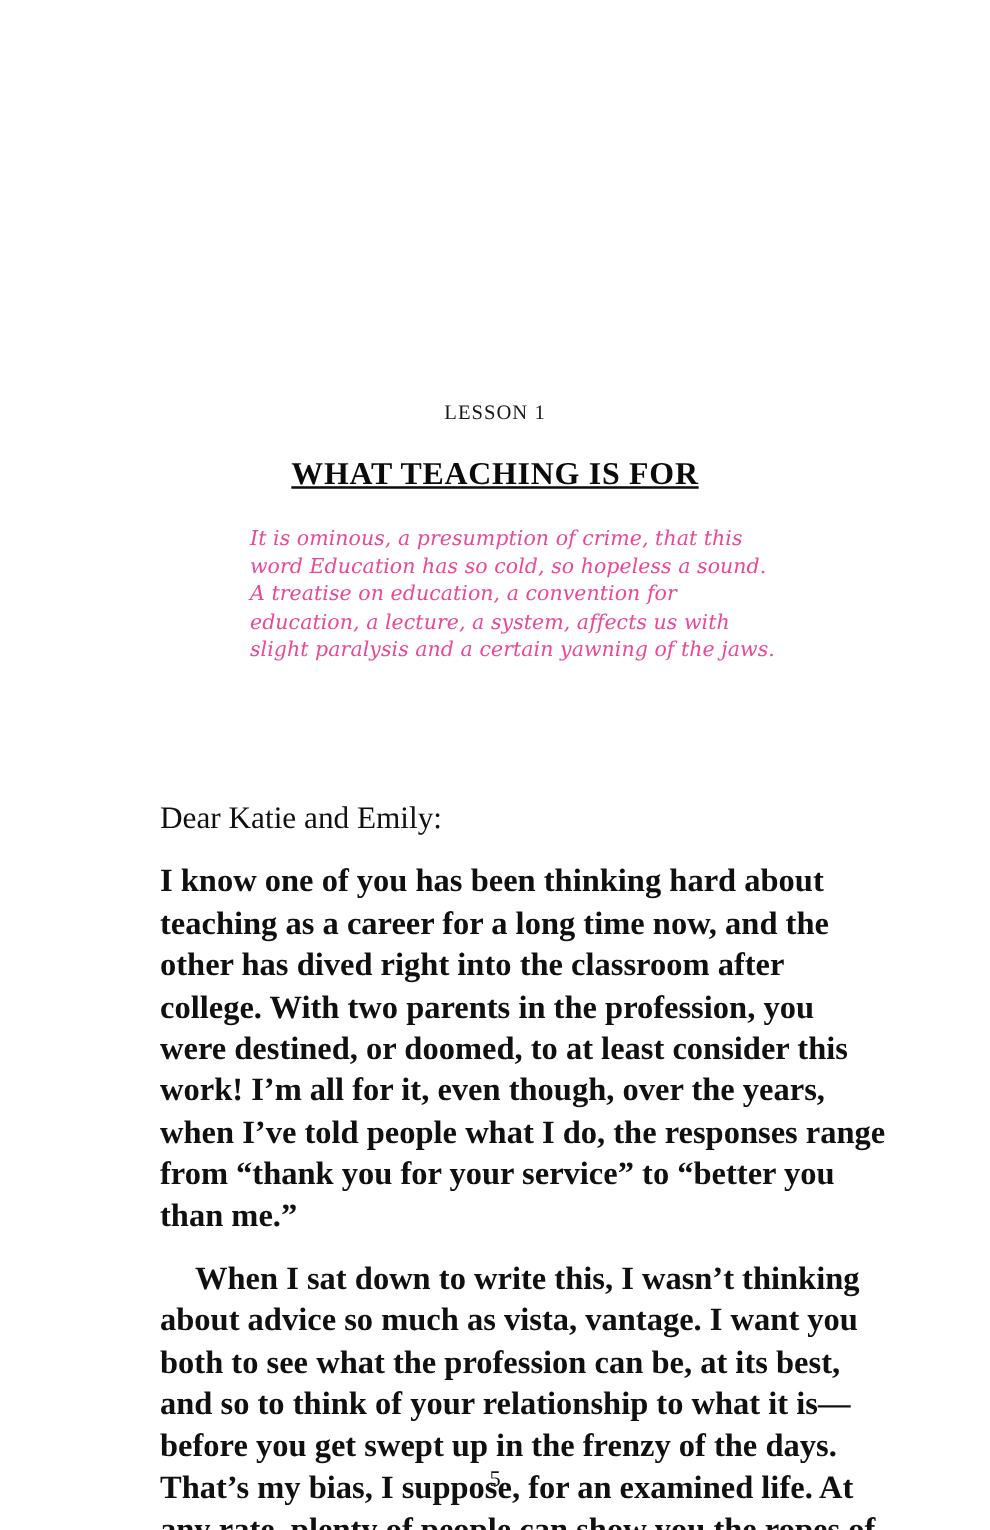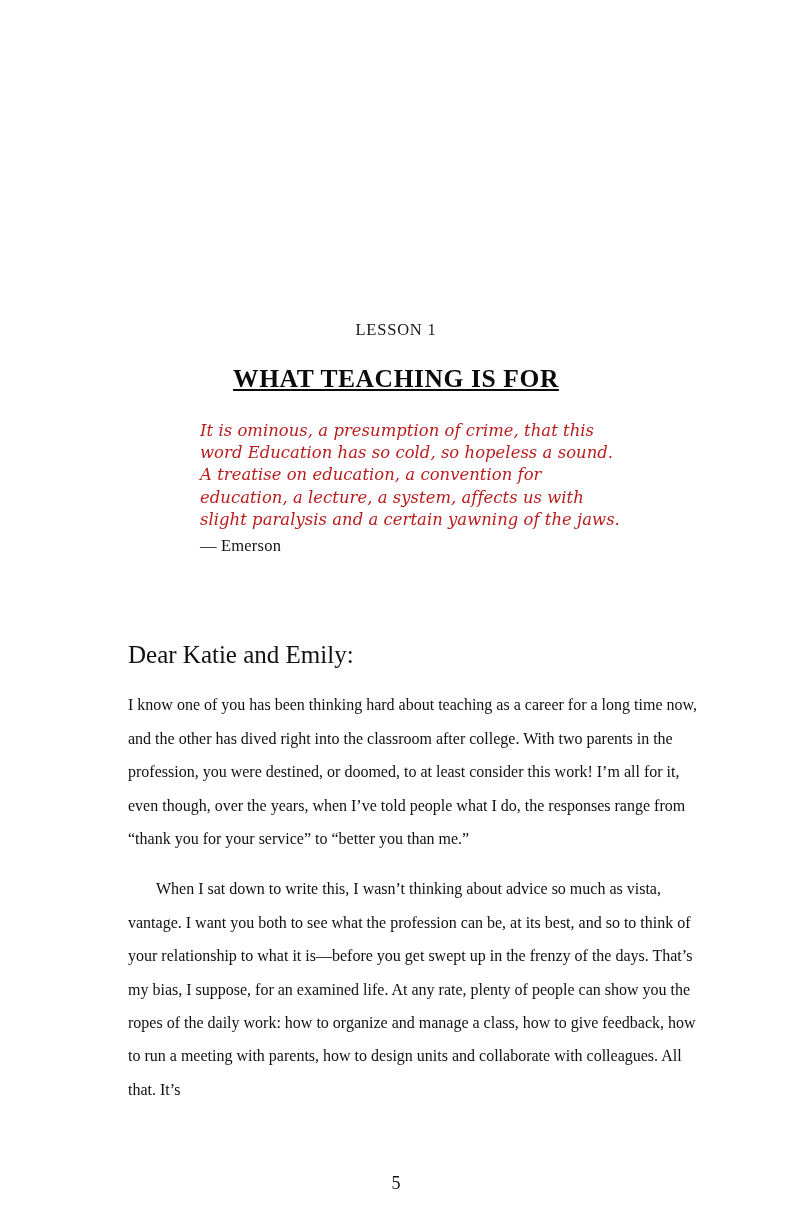--- a/index.html
+++ b/index.html
@@ -57,21 +57,21 @@
     top: 404px;
     width: 420px;
   }
 
   .epigraph-quote {
     margin: 0;
     font-family: "DejaVu Serif", "Liberation Serif", serif;
     font-style: italic;
     font-size: 16.4px;
     line-height: 22.2px;
-    color: #b91c1c;
+    color: #ec4899;
     letter-spacing: 0.05px;
     text-align: left;
     white-space: pre-line;
   }
 
   .epigraph-attrib {
     margin: 4px 0 0 0;
     font-family: "Liberation Serif", "DejaVu Serif", serif;
     font-style: normal;
     font-size: 16.5px;
@@ -92,26 +92,27 @@
     margin: 0;
     font-size: 25px;
     line-height: 33.4px;
     color: #101010;
     text-indent: 0;
   }
 
   .body-para {
     margin: 0;
     padding-top: 17px;
-    font-size: 16px;
+    font-size: 26px;
     line-height: 33.4px;
     color: #101010;
     text-align: left;
     text-indent: 0;
     hyphens: none;
+    font-weight: bold;
   }
 
   .body-para.indented {
     text-indent: 28px;
   }
 
   
   .folio {
     position: absolute;
     left: 0;
@@ -128,21 +129,20 @@
 
 <div class="page">
 
   <div class="chapter-head">
     <div class="lesson-label">LESSON 1</div>
     <h1 class="chapter-title">WHAT TEACHING IS FOR</h1>
   </div>
 
   <div class="epigraph">
     <p class="epigraph-quote">It is ominous, a presumption of crime, that this word Education has so cold, so hopeless a sound. A treatise on education, a convention for education, a lecture, a system, affects us with slight paralysis and a certain yawning of the jaws.</p>
-    <p class="epigraph-attrib">— Emerson</p>
   </div>
 
   <div class="body-text">
     <p class="salutation">Dear Katie and Emily:</p>
     <p class="body-para">I know one of you has been thinking hard about teaching as a career for a long time now, and the other has dived right into the classroom after college. With two parents in the profession, you were destined, or doomed, to at least consider this work! I’m all for it, even though, over the years, when I’ve told people what I do, the responses range from “thank you for your service” to “better you than me.”</p>
     <p class="body-para indented">When I sat down to write this, I wasn’t thinking about advice so much as vista, vantage. I want you both to see what the profession can be, at its best, and so to think of your relationship to what it is—before you get swept up in the frenzy of the days. That’s my bias, I suppose, for an examined life. At any rate, plenty of people can show you the ropes of the daily work: how to organize and manage a class, how to give feedback, how to run a meeting with parents, how to design units and collaborate with colleagues. All that. It’s</p>
   </div>
 
   <div class="folio">5</div>
 

